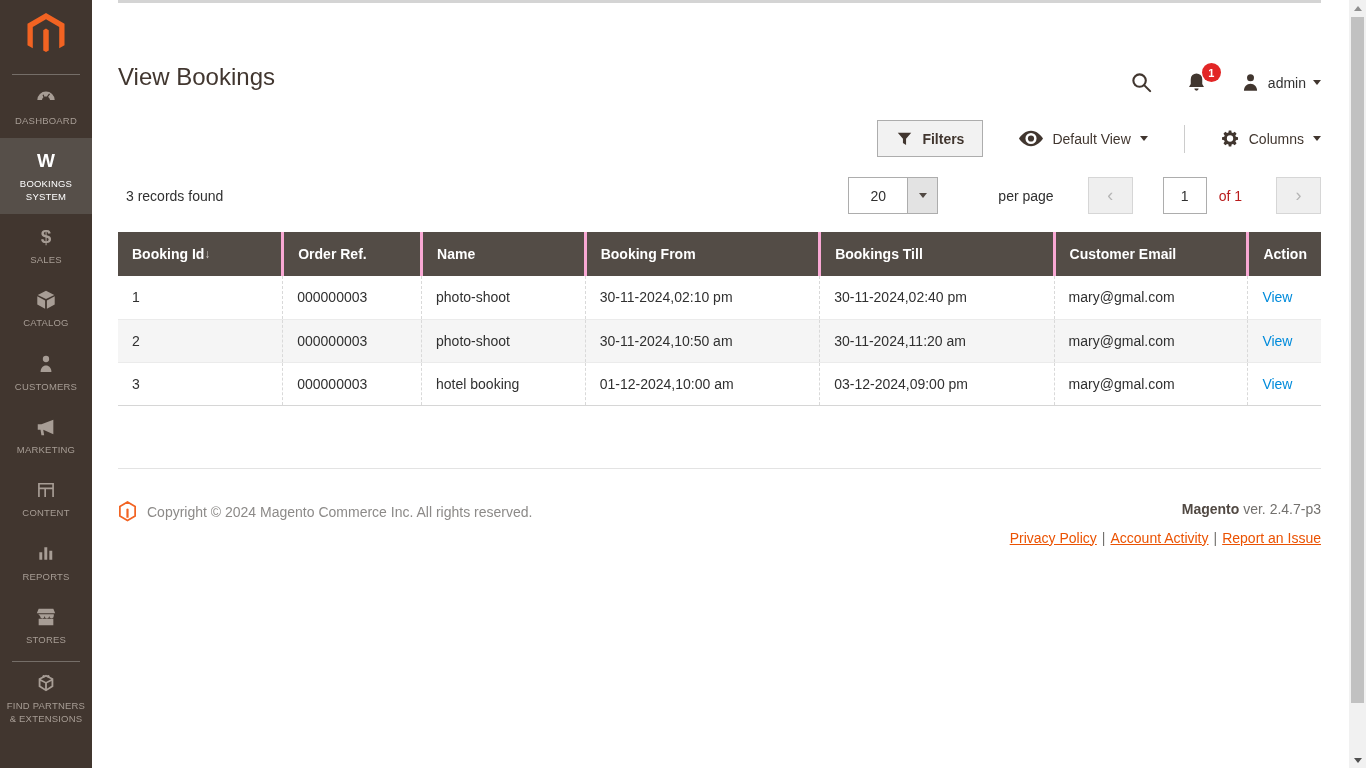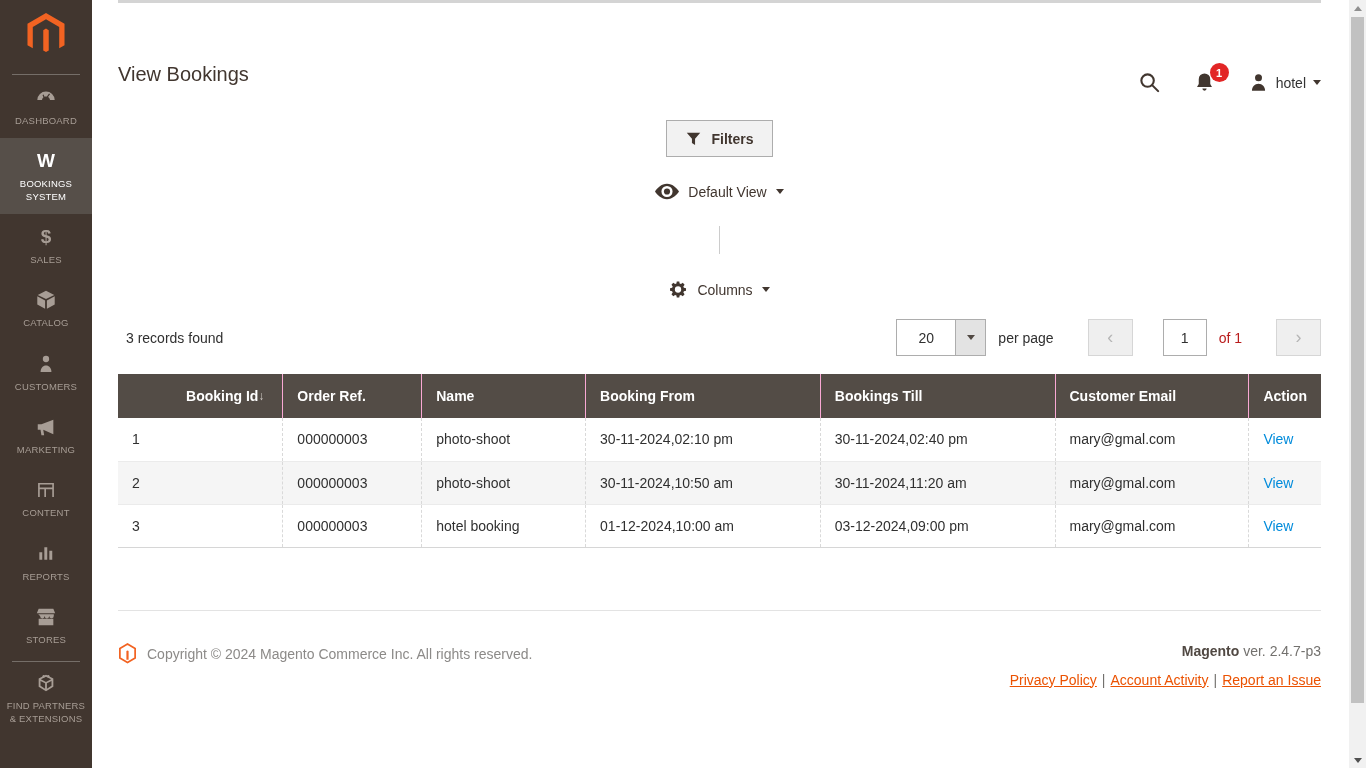--- a/index.html
+++ b/index.html
@@ -21,64 +21,64 @@
   .menu-item.active .mi-label, .menu-item.active .mi-icon { color:#ffffff; }
   .w-glyph { font-weight:700; font-size:19px; font-family:"Liberation Sans",sans-serif; }
   .dollar-glyph { font-weight:700; font-size:19px; }
 
   
   .main { position:absolute; left:88px; top:0; right:17px; bottom:0; background:#fff;
           padding:0 28px 0 30px; overflow:hidden; }
   .top-line { height:3px; background:#d4d4d4; }
 
   .page-head { display:flex; justify-content:space-between; align-items:flex-start; margin-top:60px; }
-  .page-title { font-size:20px; font-weight:400; color:#41362f; }
+  .page-title { font-size:24px; font-weight:400; color:#41362f; }
   .head-actions { display:flex; align-items:center; gap:32px; padding-top:8px; color:#41362f; }
   .icon-btn { position:relative; cursor:pointer; color:#41362f; display:flex; align-items:center; }
   .badge { position:absolute; top:-8px; right:-13px; min-width:19px; height:19px; border-radius:50%;
            background:#e22626; color:#fff; font-size:11px; font-weight:700;
            display:flex; align-items:center; justify-content:center; }
   .admin-ctl { display:flex; align-items:center; gap:7px; cursor:pointer; color:#41362f; }
   .admin-name { font-size:14px; color:#333; }
   .caret { width:0; height:0; border-left:4px solid transparent; border-right:4px solid transparent;
            border-top:5px solid #41362f; display:inline-block; }
 
   
-  .grid-toolbar { display:flex; justify-content:flex-end; align-items:center; gap:26px; margin-top:26px;flex-direction:column; }
+  .grid-toolbar { display:flex; justify-content:flex-end; align-items:center; gap:36px; margin-top:26px; }
   .filters-btn { display:flex; align-items:center; gap:9px; background:#f2f2f2; border:1px solid #adadad;
                  padding:0 18px; height:37px; font-size:14px; font-weight:700; color:#41362f; cursor:pointer; }
   .ctl-group { display:flex; align-items:center; gap:9px; cursor:pointer; color:#41362f; font-size:14px; }
   .v-sep { width:1px; height:28px; background:#ccc; }
 
   
   .records-row { display:flex; justify-content:space-between; align-items:center; margin-top:20px; }
   .records-found { font-size:14px; color:#303030; padding-left:8px; }
   .pager { display:flex; align-items:center; gap:12px; }
   .per-page-select { display:flex; align-items:stretch; border:1px solid #adadad; height:37px;
                      background:#fff; cursor:pointer; }
   .pp-value { width:58px; display:flex; align-items:center; justify-content:center;
               font-size:14px; color:#303030; }
   .pp-arrow { width:30px; background:#e3e3e3; border-left:1px solid #adadad;
               display:flex; align-items:center; justify-content:center; }
   .pp-arrow .caret { border-top-color:#514943; }
-  .per-page-label { font-size:14px; color:#303030; margin-right:22px; }
+  .per-page-label { font-size:14px; color:#303030; margin-right:22px;margin-left:48px; }
   .page-btn { width:45px; height:37px; background:#efefef; border:1px solid #d6d6d6;
               display:flex; align-items:center; justify-content:center;
               color:#b5b5b5; font-size:18px; cursor:default; }
   .page-input { width:44px; height:37px; border:1px solid #adadad; text-align:center;
                 font-size:14px; color:#303030; font-family:"Liberation Sans",sans-serif; margin-left:18px; }
   .of-label { font-size:14px; color:#b91c1c; margin-right:22px; }
 
   
   .grid-table { width:100%; border-collapse:collapse; margin-top:18px; }
   .grid-table thead th { background:#534c46; color:#fff; font-size:14px; font-weight:700;
                          text-align:left; padding:0 14px; height:44px;
-                         border-left:1px solid #f9a8d4; cursor:pointer; }
+                         border-left:3px solid #f9a8d4; cursor:pointer; }
   .grid-table thead th:first-child { border-left:none; }
-  .th-inner { display:flex; align-items:center; justify-content:flex-end; }
+  .th-inner { display:flex; align-items:center; justify-content:flex-start; }
   .sort-arrow { font-size:12px; color:#cfc9c4; font-weight:400; margin-right:4px; }
   .grid-table tbody td { font-size:14px; color:#303030; padding:0 14px; height:43px;
                          border-left:1px dashed #d9d9d9; border-bottom:1px solid #ebebeb; }
   .grid-table tbody td:first-child { border-left:none; }
   .grid-table tbody tr.striped { background:#f5f5f5; }
   .grid-table tbody tr:last-child td { border-bottom:1px solid #d6d6d6; }
   .view-link { color:#008bdb; cursor:pointer; text-decoration:none; }
 
   
   .footer { margin-top:62px; border-top:1px solid #e3e3e3; padding-top:32px;
@@ -226,21 +226,21 @@
           <path d="M12 2.5a6 6 0 0 0-6 6v5l-1.8 3.3h15.6L18 13.5v-5a6 6 0 0 0-6-6z"></path>
           <path d="M9.8 18.3a2.2 2.2 0 0 0 4.4 0z"></path>
         </svg>
         <span class="badge">1</span>
       </span>
       <span class="admin-ctl">
         <svg width="21" height="21" viewBox="0 0 24 24" fill="currentColor">
           <circle cx="12" cy="6.5" r="4"></circle>
           <path d="M4.5 21.5c0-4.5 3.2-8 7.5-8s7.5 3.5 7.5 8z"></path>
         </svg>
-        <span class="admin-name">hotel</span>
+        <span class="admin-name">admin</span>
         <span class="caret"></span>
       </span>
     </div>
   </div>
 
   <div class="grid-toolbar">
     <button class="filters-btn">
       <svg width="17" height="17" viewBox="0 0 24 24" fill="currentColor">
         <path d="M2.5 4h19l-7.3 8.2V21l-4.4-2.6v-6.2z"></path>
       </svg>

